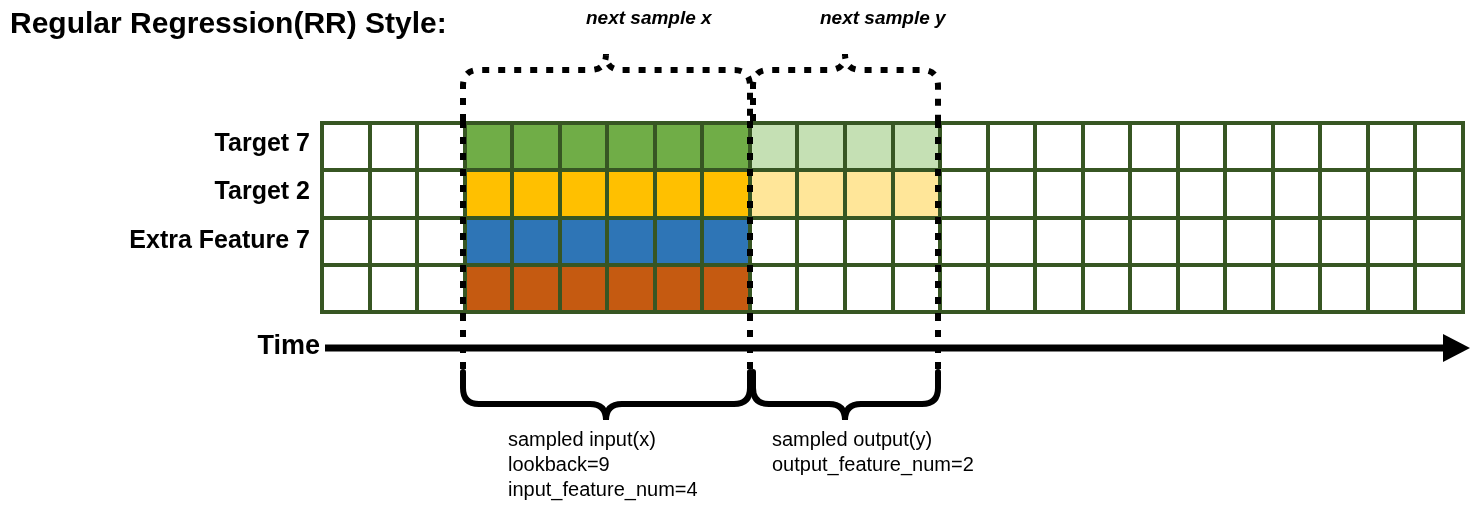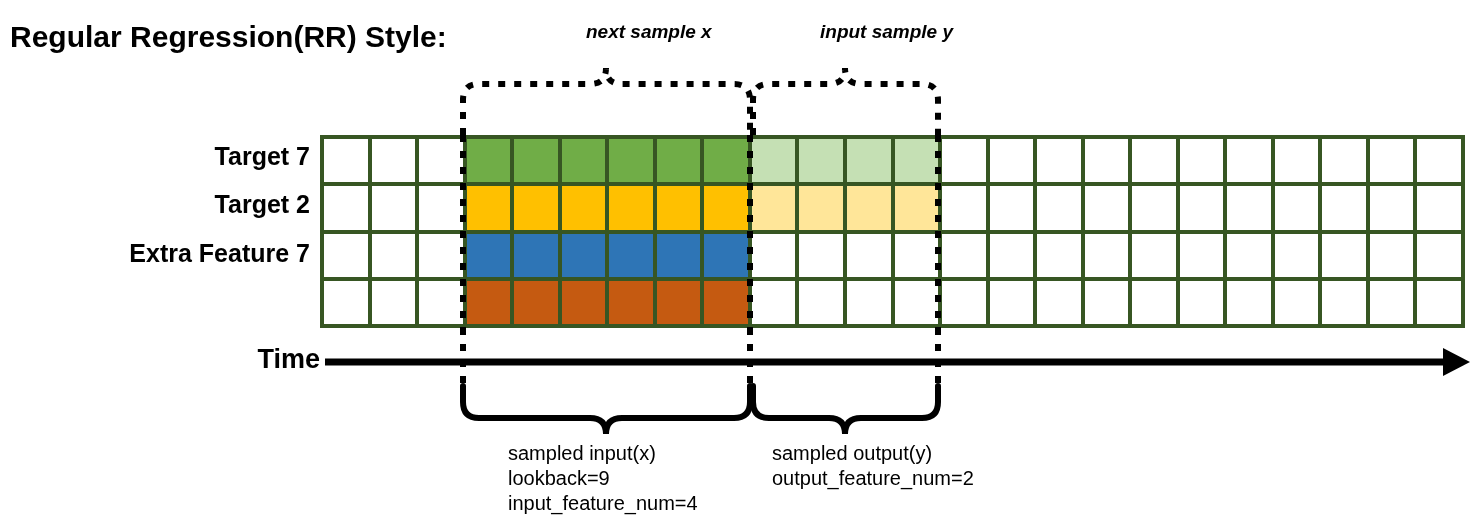--- a/index.html
+++ b/index.html
@@ -3,21 +3,21 @@
 <meta charset="utf-8">
 <style>
   html,body{margin:0;padding:0;}
   body{
     width:1476px;height:516px;
     background:#ffffff;
     font-family:"Liberation Sans", sans-serif;
     overflow:hidden;
     position:relative;
   }
-  #root{position:absolute;left:0;top:18px;width:1476px;height:376px;}
+  #root{position:absolute;left:0;top:4px;width:1476px;height:376px;}
 
   .title{
     position:absolute; left:10px; top:2px;
     font-size:30px; font-weight:700; color:#000;
     letter-spacing:0px; white-space:nowrap;
   }
 
   
   .annot{
     position:absolute;
@@ -69,21 +69,21 @@
   #caption-y{ left:772px; top:423px; }
 </style>
 </head>
 <body>
 
 <div id="root">
 
   <div class="title">Regular Regression(RR) Style:</div>
 
   <div class="annot" id="annot-x">next sample x</div>
-  <div class="annot" id="annot-y">input sample y</div>
+  <div class="annot" id="annot-y">next sample y</div>
 
   <div id="rowlabels">
       <div class="rowlabel" style="top: 7.125px;">Target 7</div>
       <div class="rowlabel" style="top: 55.375px;">Target 2</div>
       <div class="rowlabel" style="top: 103.625px;">Extra Feature 7</div>
     </div>
 
   <div id="grid" style="background: rgb(55, 86, 35);">
       <div class="cell" style="background: rgb(255, 255, 255);"></div>
       <div class="cell" style="background: rgb(255, 255, 255);"></div>

